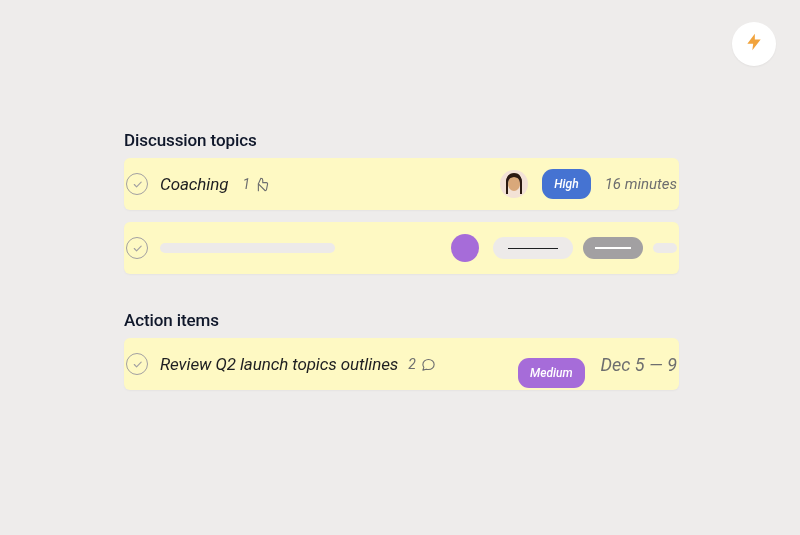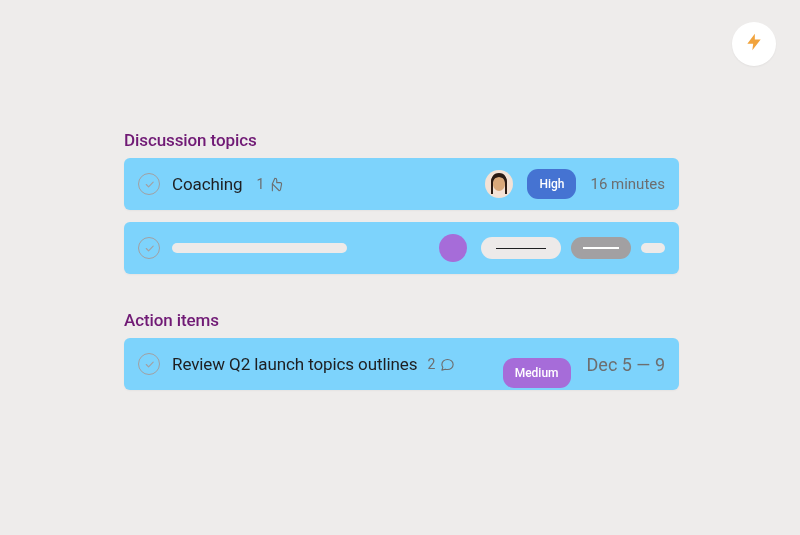--- a/index.html
+++ b/index.html
@@ -27,33 +27,34 @@
     .lightning-badge svg { width: 20px; height: 20px; }
     .content {
       position: absolute;
       left: 124px;
       top: 130px;
       width: 555px;
     }
     .section-header {
       font-size: 17px;
       font-weight: 500;
-      color: #701a75;
+      color: #0f172a;
       margin-bottom: 8px;
       letter-spacing: -0.1px;
     }
     .card {
-      background: #7dd3fc;
+      background: #fef9c3;
       border-radius: 6px;
       box-shadow: 0 1px 2px rgba(0,0,0,0.04);
       margin-bottom: 12px;
       display: flex;
       align-items: center;
       height: 52px;
-      padding: 0 14px;
+      padding: 0 2px;
+      font-style: italic;
     }
     .check-circle {
       width: 22px;
       height: 22px;
       border: 1.5px solid #a2a0a2;
       border-radius: 50%;
       display: flex;
       align-items: center;
       justify-content: center;
       flex-shrink: 0;

